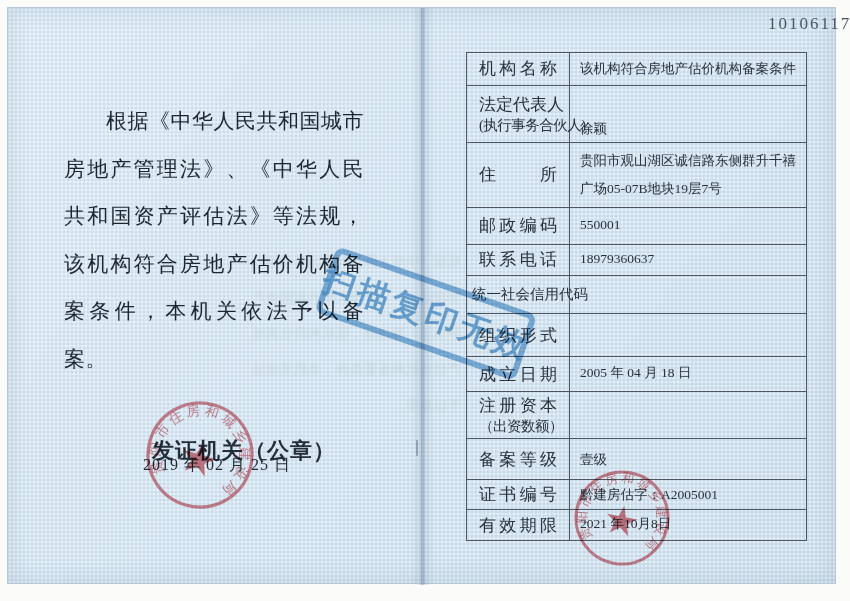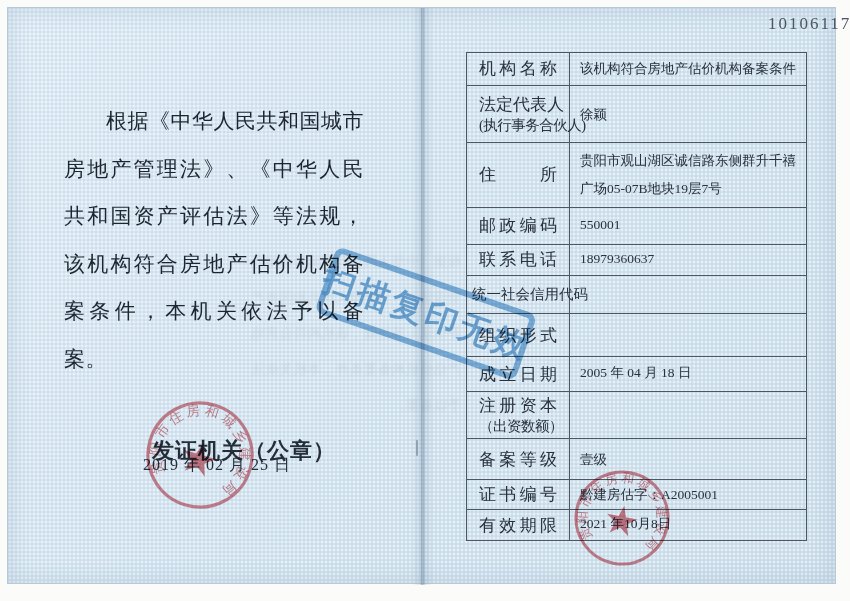--- a/index.html
+++ b/index.html
@@ -84,21 +84,21 @@
     width:103px;box-sizing:border-box;border-right:1px solid #4d5761;
     display:flex;flex-direction:column;justify-content:center;
     padding:0 12px;font-size:17px;
   }
   .tlabel .l2{font-size:14.5px;letter-spacing:-.5px;white-space:nowrap;}
   .r6 .tlabel{font-size:14.5px;padding:0 5px;}
   .tvalue{
     flex:1;box-sizing:border-box;display:flex;flex-direction:column;
     justify-content:center;padding:2px 10px;font-size:13.5px;line-height:23px;
   }
-  .v-top{justify-content:center;padding-top:4px;}
+  .v-top{justify-content:flex-end;padding-top:4px;}
   .v-low{padding-bottom:5px;}
   .js-justify{display:flex;justify-content:space-between;}
 
   
   .stamp{
     position:absolute;left:329px;top:238px;width:212px;height:70px;
     transform:rotate(19deg);transform-origin:0 0;
     border:6px solid rgba(104,164,212,.78);border-radius:9px;
     display:flex;align-items:center;justify-content:center;
     mix-blend-mode:multiply;

